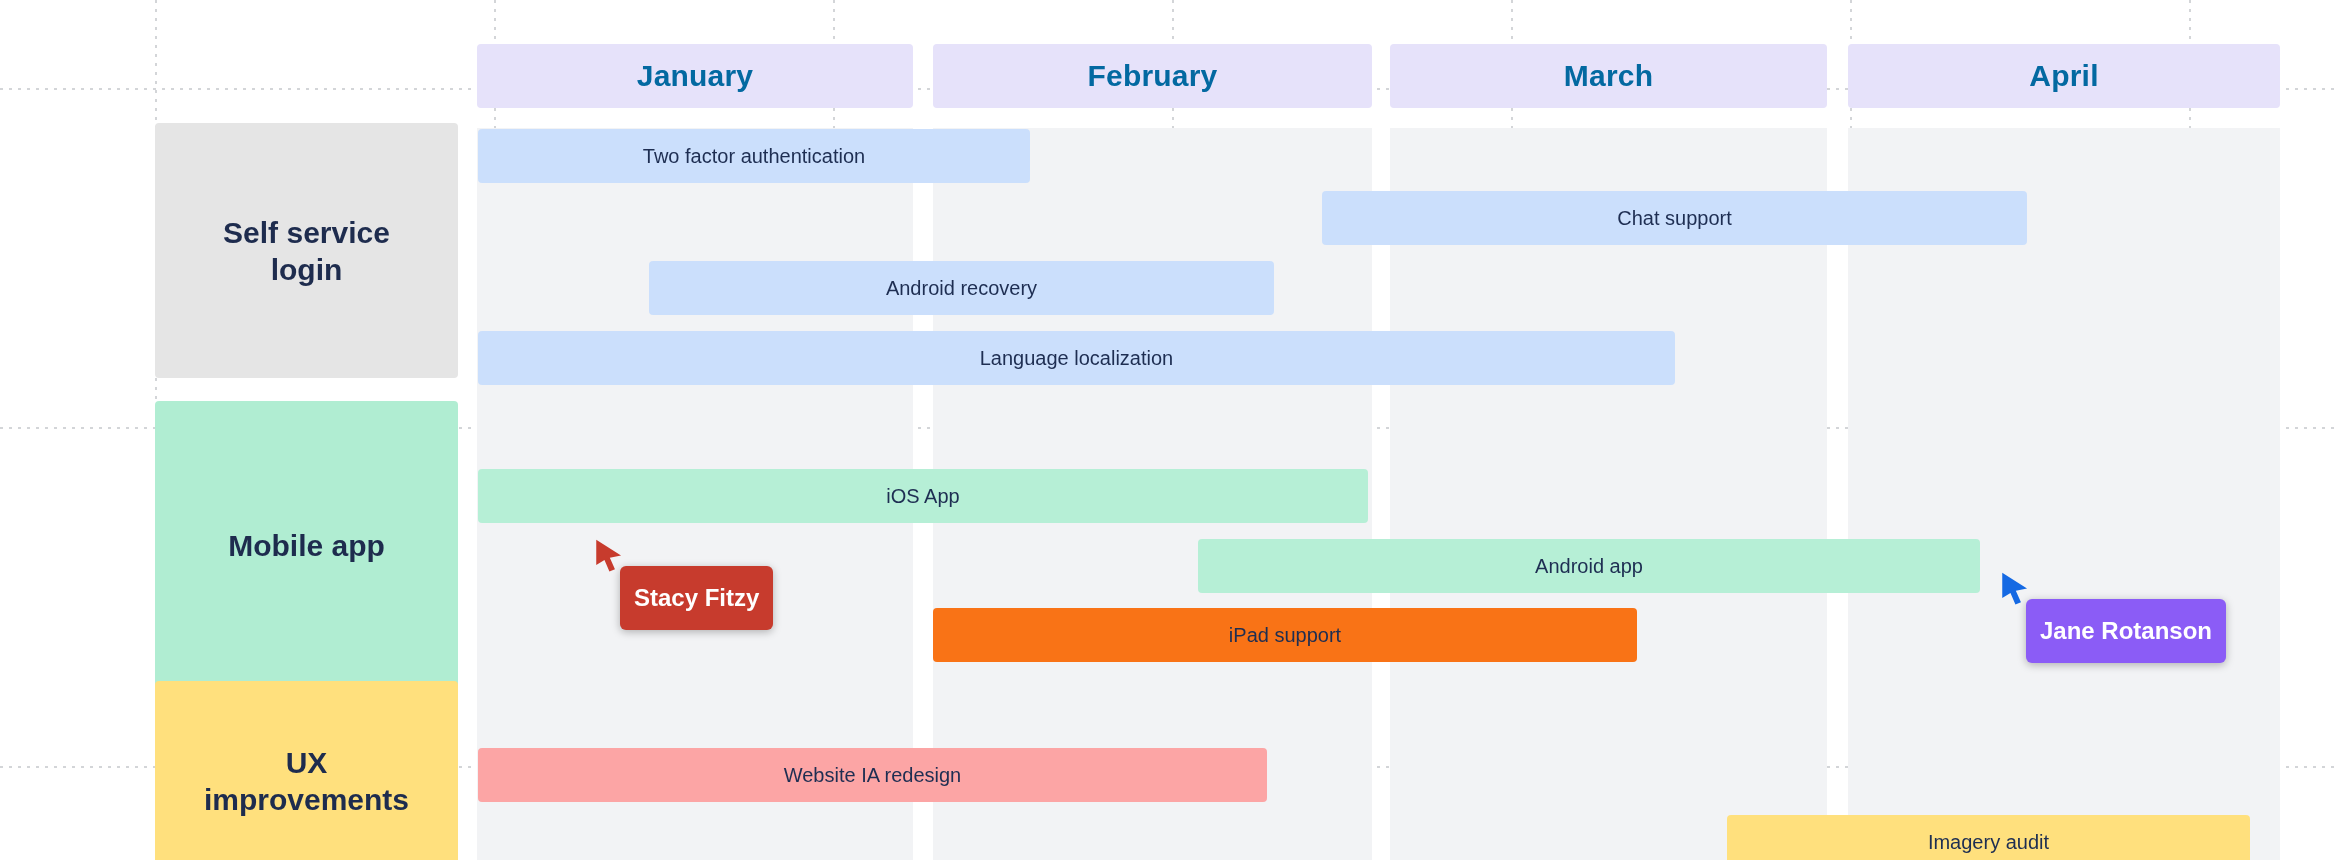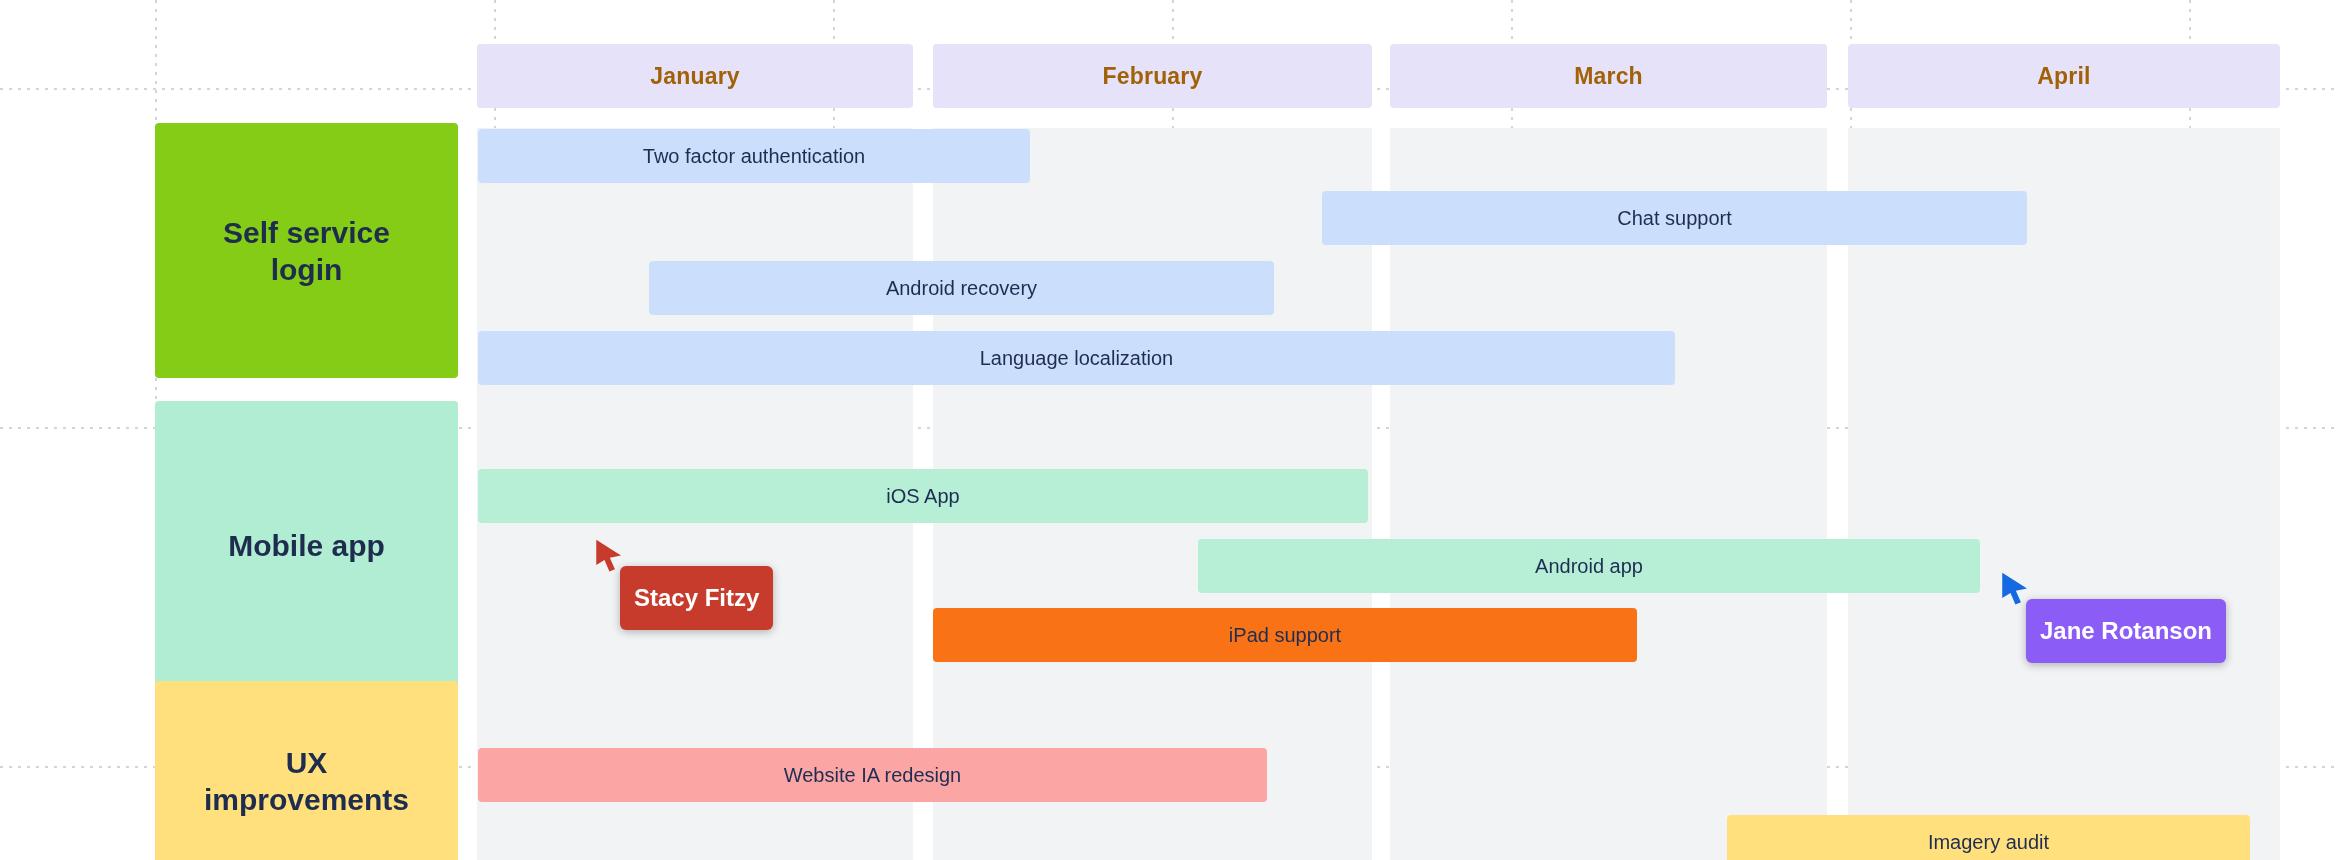--- a/index.html
+++ b/index.html
@@ -23,21 +23,21 @@
   .col-strip {
     position: absolute; top: 128px; height: 732px;
     background: #f2f3f5;
   }
   .month-header {
     position: absolute; top: 44px; height: 64px;
     background: #e6e2fa; border-radius: 4px;
     display: flex; align-items: center; justify-content: center;
   }
   .month-header .label {
-    font-size: 23px; font-weight: bold; color: #a16207; letter-spacing: 0.2px;
+    font-size: 30px; font-weight: bold; color: #0369a1; letter-spacing: 0.2px;
   }
   .group-card {
     position: absolute; left: 155px; width: 303px; border-radius: 4px;
     display: flex; align-items: center; justify-content: center; text-align: center;
   }
   .group-card .label {
     font-size: 30px; font-weight: bold; line-height: 37px; max-width: 230px; color: #1e2c4e;
   }
   .task-bar {
     position: absolute; height: 54px; border-radius: 4px;
@@ -78,21 +78,21 @@
       <span class="label">February</span>
     </div>
     <div class="col-strip" style="left: 1390px; width: 437px;"></div>
     <div class="month-header" style="left: 1390px; width: 437px;">
       <span class="label">March</span>
     </div>
     <div class="col-strip" style="left: 1848px; width: 432px;"></div>
     <div class="month-header" style="left: 1848px; width: 432px;">
       <span class="label">April</span>
     </div>
-    <div class="group-card" style="top: 123px; height: 255px; background: #84cc16;">
+    <div class="group-card" style="top: 123px; height: 255px; background: #e5e5e5;">
       <span class="label">Self service login</span>
     </div>
     <div class="group-card" style="top: 401px; height: 288px; background: rgb(176, 237, 210);">
       <span class="label">Mobile app</span>
     </div>
     <div class="group-card" style="top: 681px; height: 200px; background: rgb(255, 224, 125);">
       <span class="label">UX improvements</span>
     </div>
     <div class="task-bar" style="left: 478px; top: 129px; width: 552px; background: rgb(203, 223, 252);">
       <span class="label">Two factor authentication</span>

